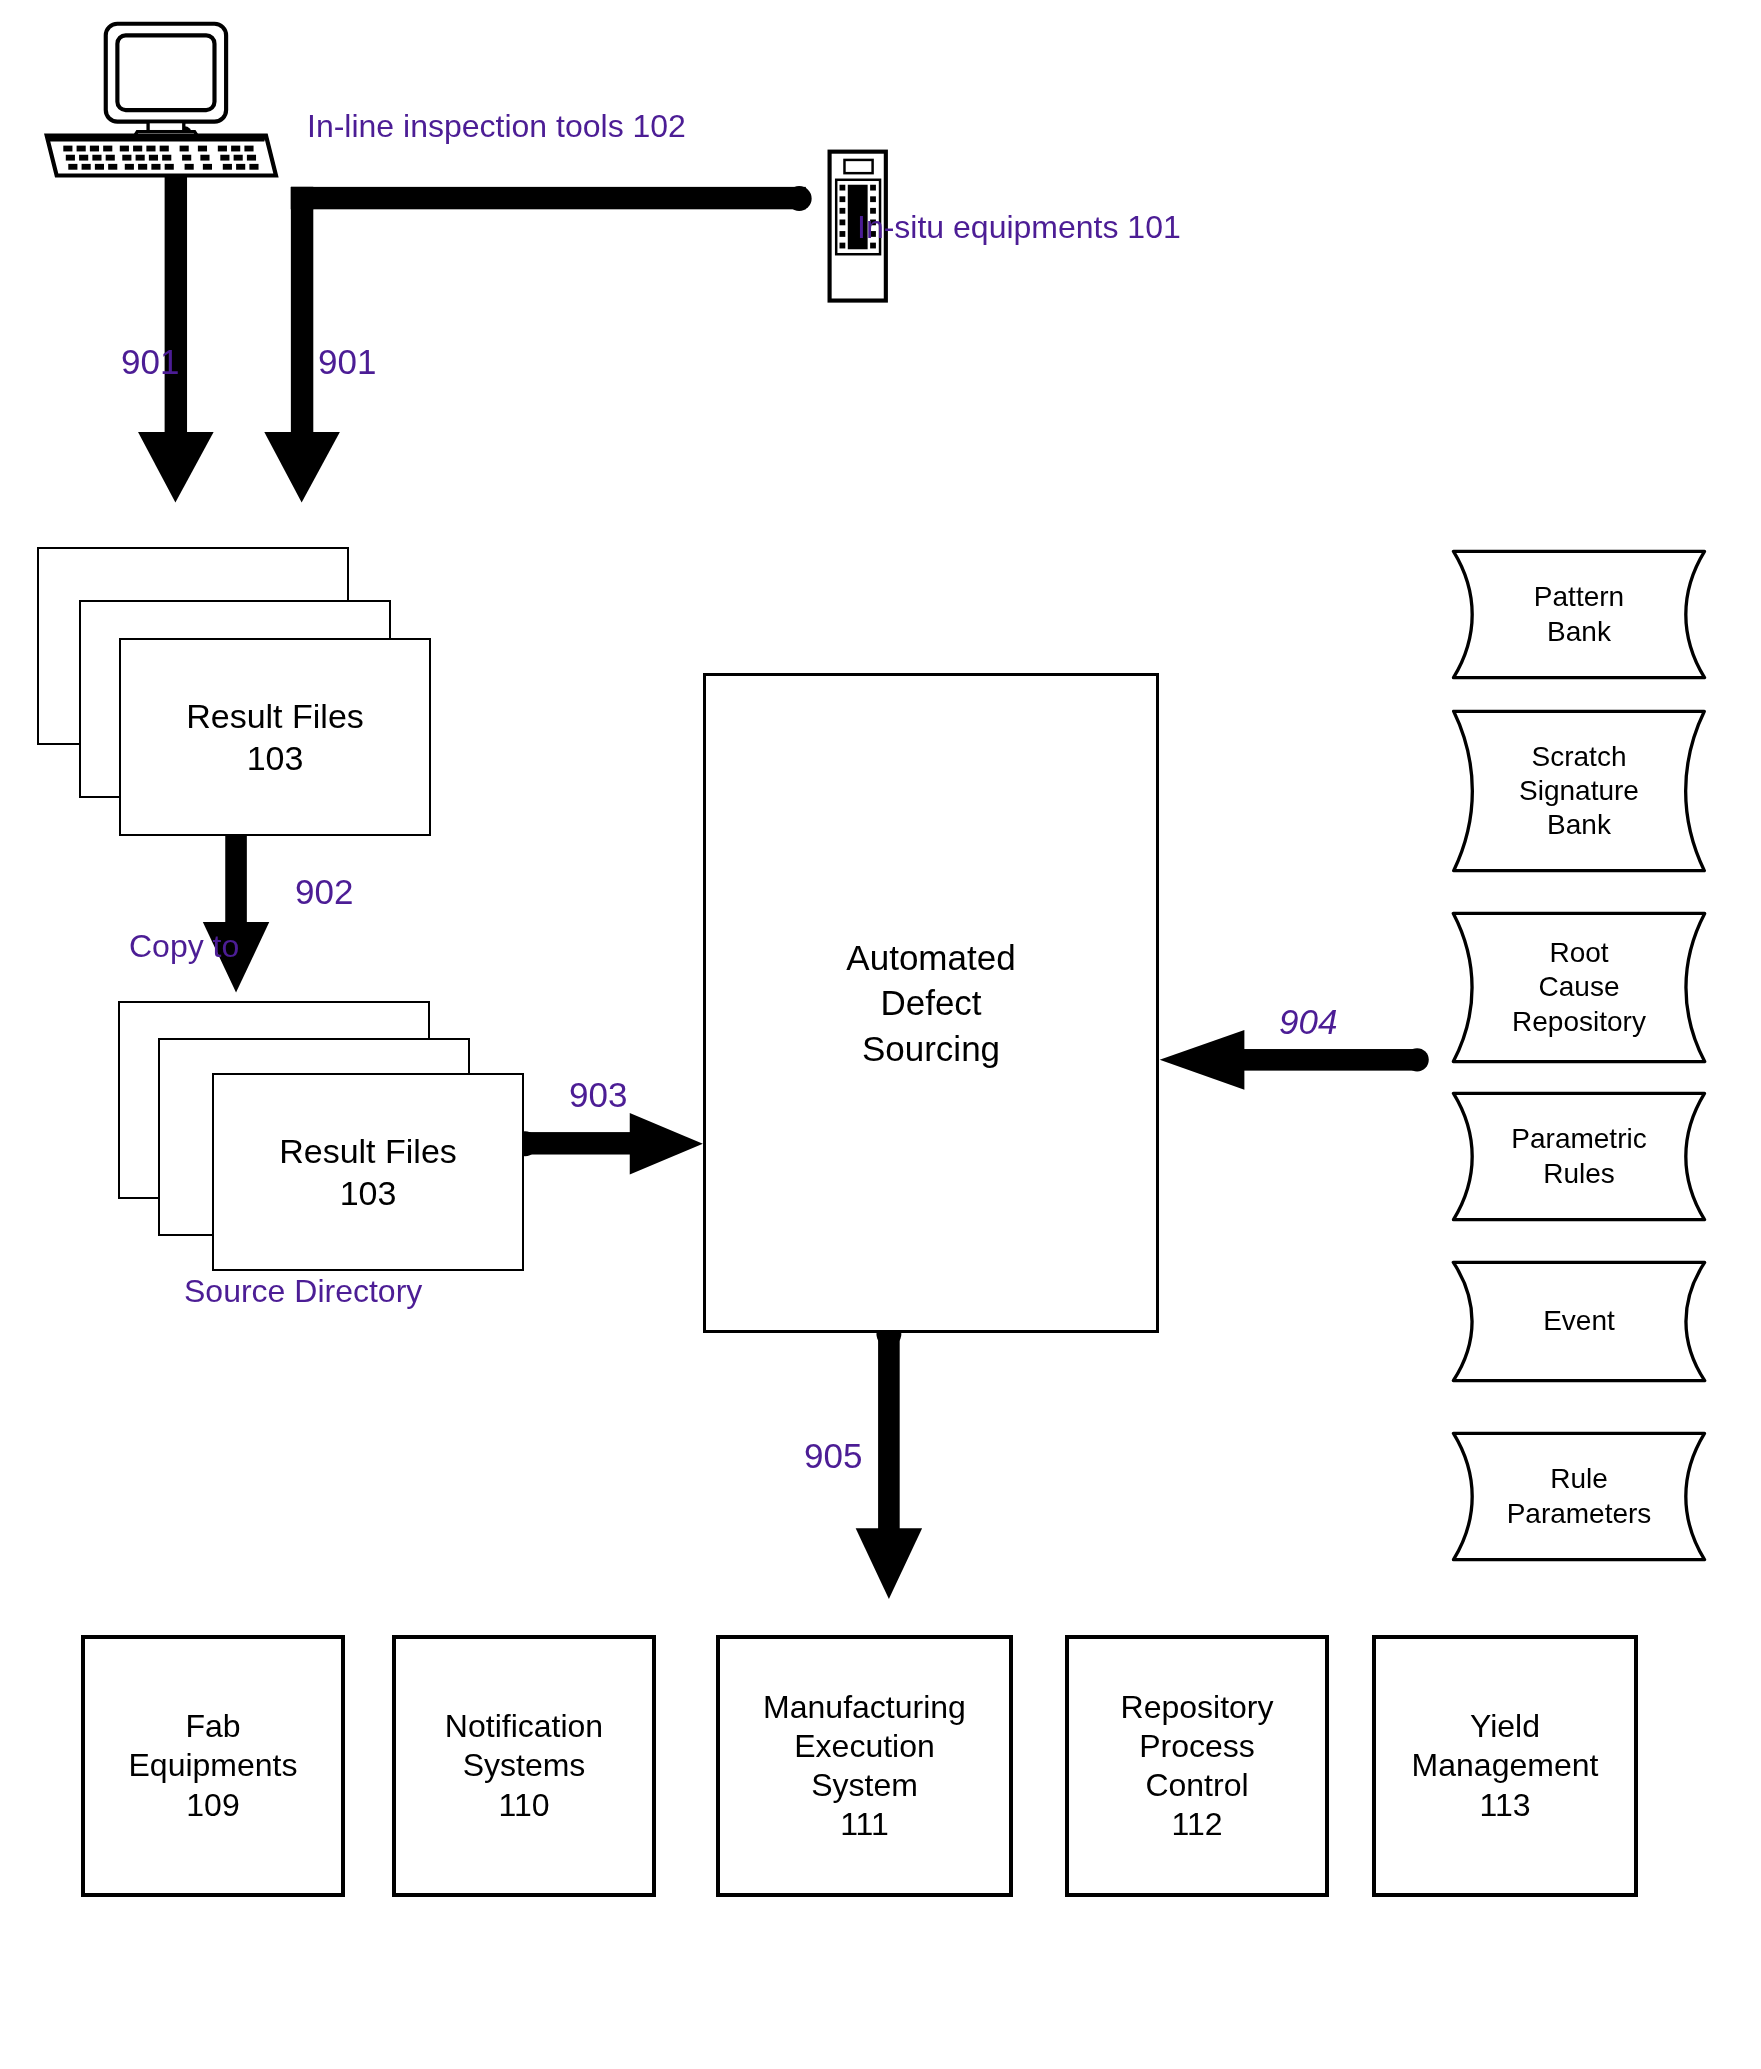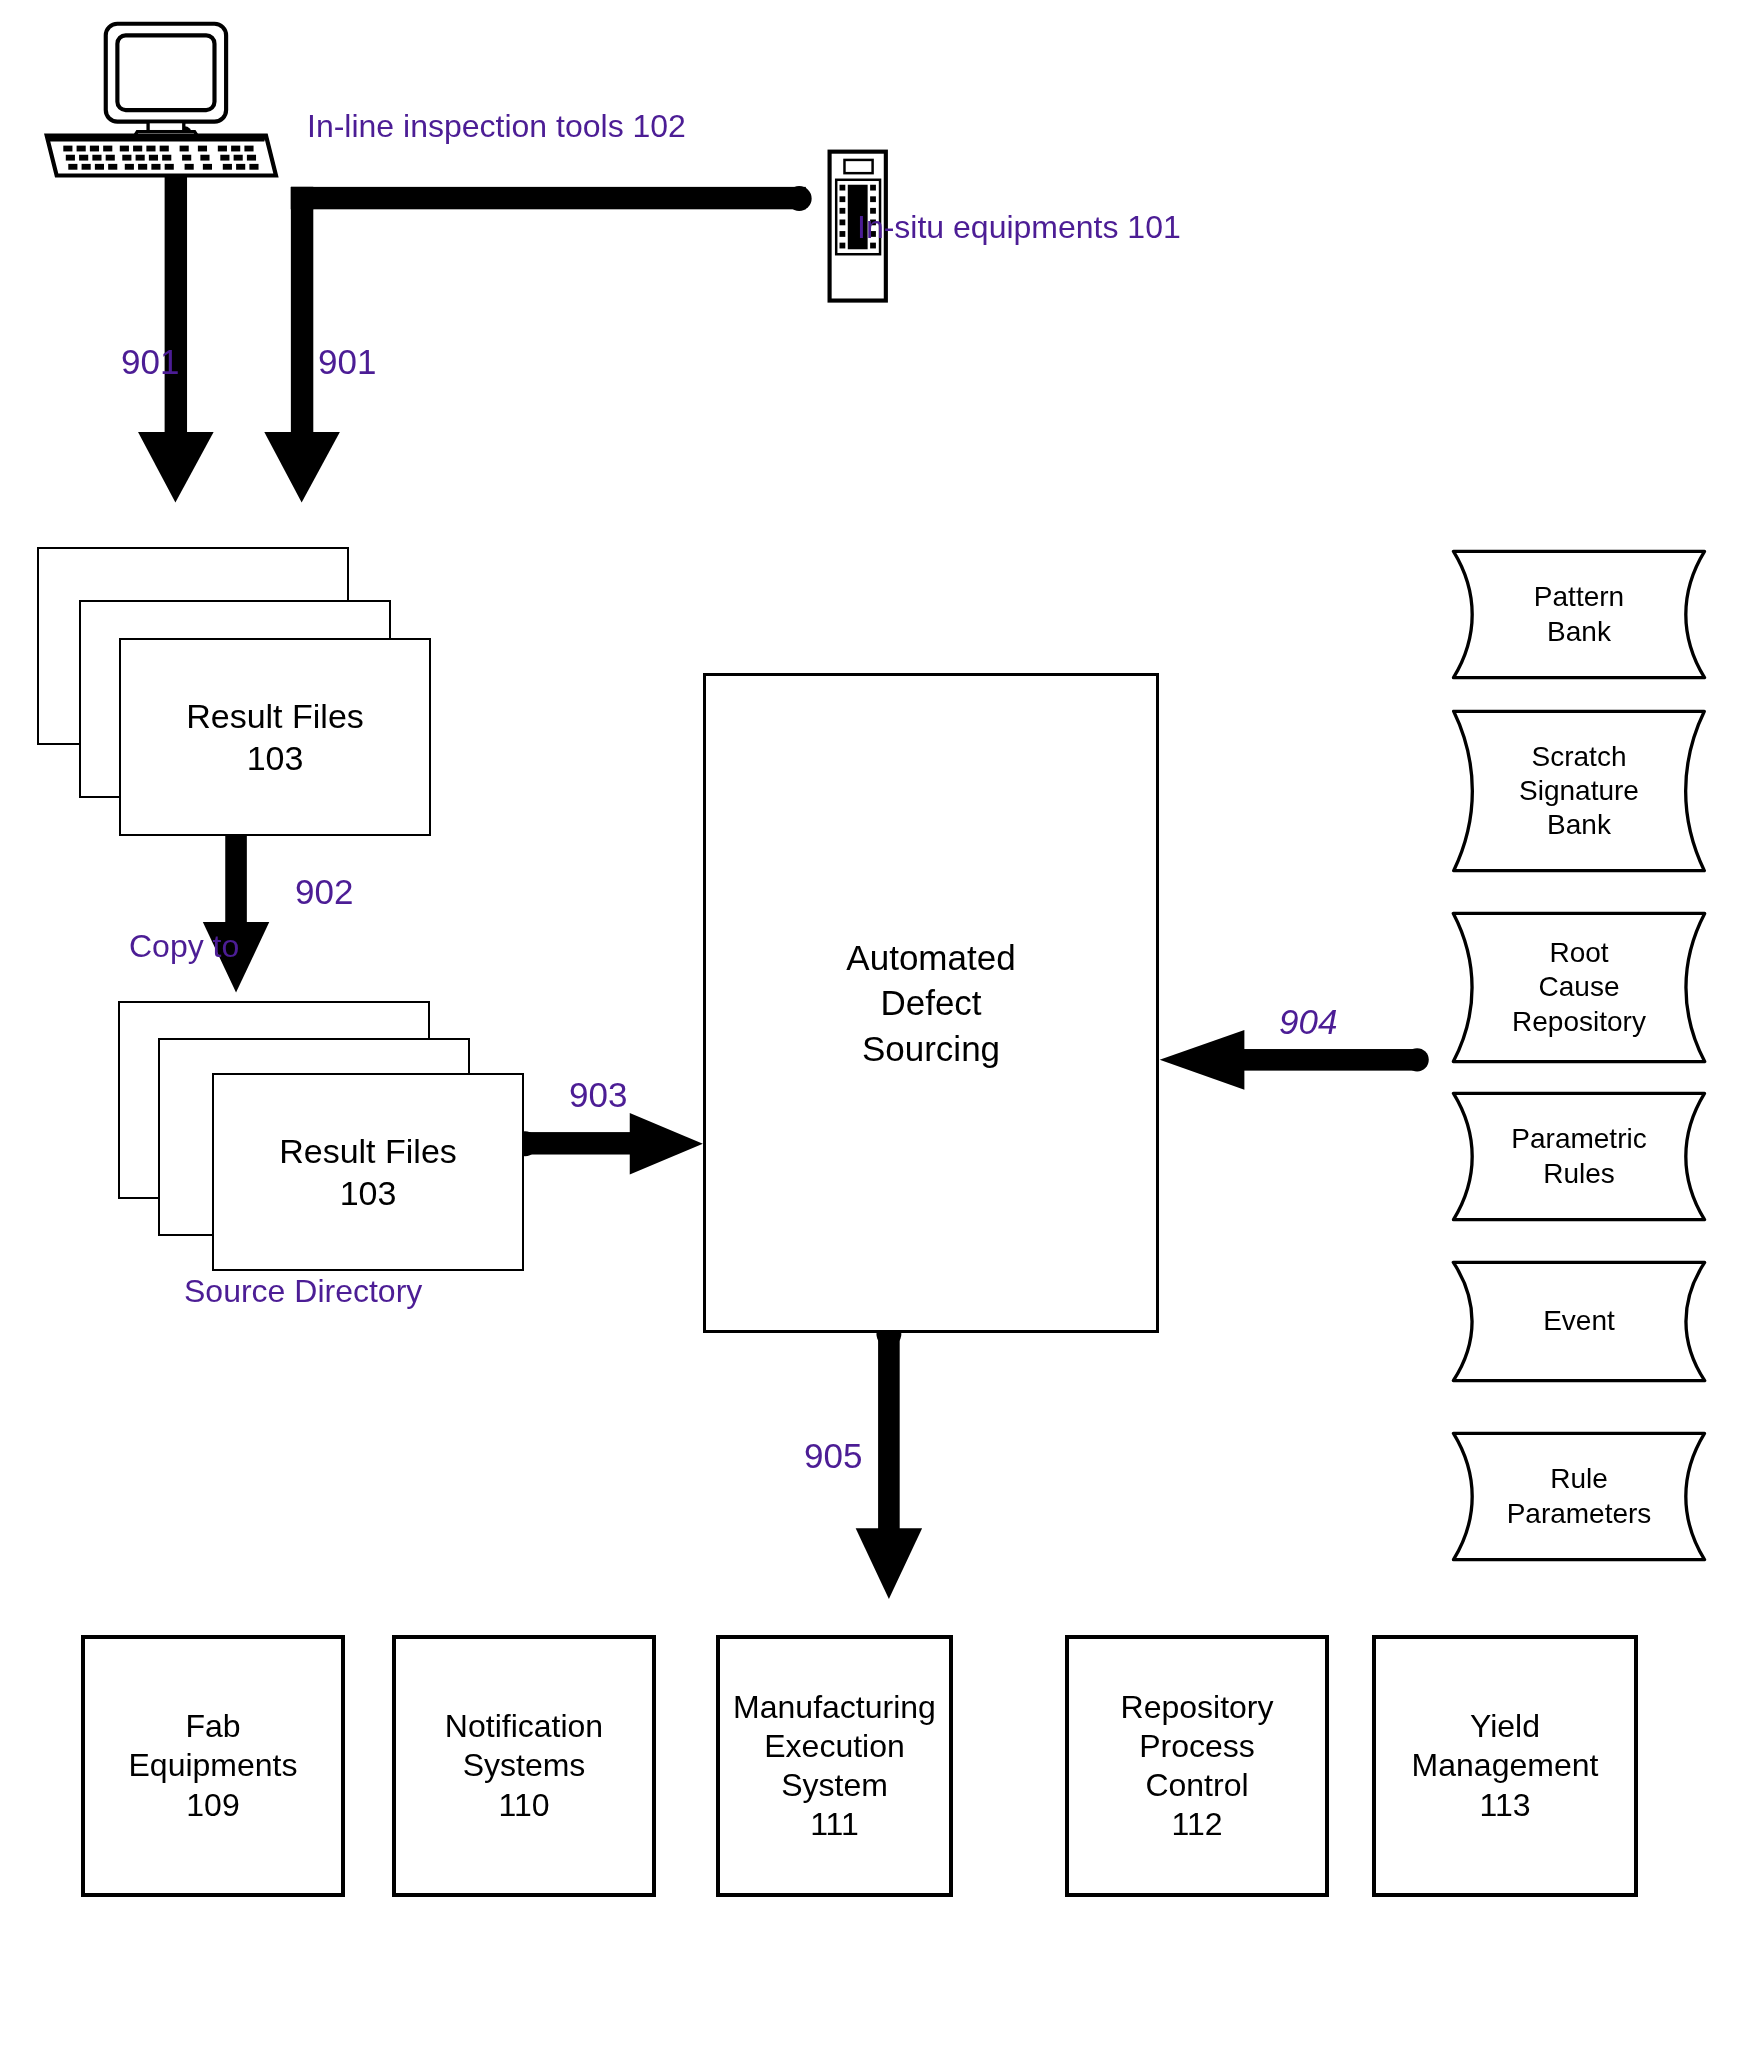--- a/index.html
+++ b/index.html
@@ -375,21 +375,21 @@
           <div>109</div>
         </div>
       </div>
       <div class="box plain-box" style="left: 392px; top: 1635px; width: 264px; height: 262px;">
         <div>
           <div>Notification</div>
           <div>Systems</div>
           <div>110</div>
         </div>
       </div>
-      <div class="box plain-box" style="left: 716px; top: 1635px; width: 237px; height: 262px;">
+      <div class="box plain-box" style="left: 716px; top: 1635px; width: 297px; height: 262px;">
         <div>
           <div>Manufacturing</div>
           <div>Execution</div>
           <div>System</div>
           <div>111</div>
         </div>
       </div>
       <div class="box plain-box" style="left: 1065px; top: 1635px; width: 264px; height: 262px;">
         <div>
           <div>Repository</div>

